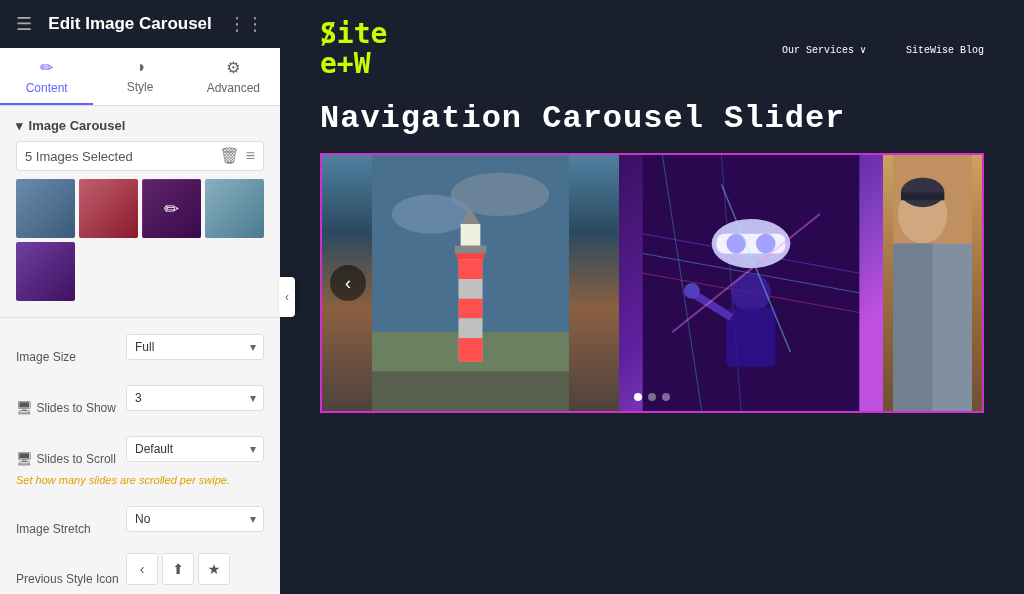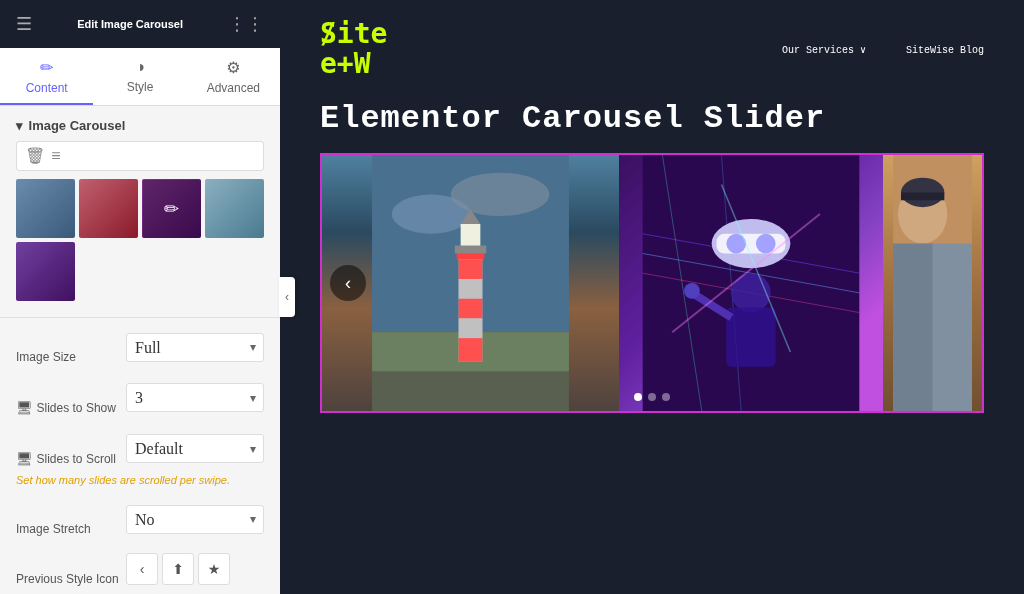--- a/index.html
+++ b/index.html
@@ -22,21 +22,21 @@
       color: #fff;
       display: flex;
       align-items: center;
       justify-content: space-between;
       padding: 0 16px;
       height: 48px;
       flex-shrink: 0;
     }
 
     .panel-header-title {
-      font-size: 11px;
+      font-size: 17px;
       font-weight: 600;
     }
 
     .hamburger-icon, .grid-icon {
       cursor: pointer;
       font-size: 18px;
       color: #aaa;
     }
 
     .tab-bar {
@@ -163,25 +163,24 @@
       flex: 1;
       position: relative;
     }
 
     .select-wrapper select {
       width: 100%;
       appearance: none;
       border: 1px solid #ddd;
       background: #fff;
       padding: 5px 24px 5px 8px;
-      font-size: 16px;
+      font-size: 12px;
       color: #333;
       border-radius: 3px;
       cursor: pointer;
-      font-family: Liberation Serif, serif;
     }
 
     .select-wrapper::after {
       content: "▾";
       position: absolute;
       right: 8px;
       top: 50%;
       transform: translateY(-50%);
       pointer-events: none;
       color: #666;
@@ -406,20 +405,21 @@
       <span>Advanced</span>
     </div>
   </div>
 
   <div class="section-header">
     <span>▾</span>
     <span>Image Carousel</span>
   </div>
 
   <div class="images-selected-row">
+    <span class="count-label">5 Images Selected</span>
     <span class="icon-btn">🗑</span>
     <span class="icon-btn">≡</span>
   </div>
 
   <div class="image-grid">
     <div class="image-thumb thumb-1"></div>
     <div class="image-thumb thumb-2"></div>
     <div class="image-thumb thumb-3 edit-overlay"></div>
     <div class="image-thumb thumb-4"></div>
     <div class="image-thumb thumb-5"></div>
@@ -511,21 +511,21 @@
       <span class="nav-link">
         <span>Our Services ∨</span>
       </span>
       <span class="nav-link">
         <span>SiteWise Blog</span>
       </span>
     </div>
   </div>
 
   <div class="main-content">
-    <h1 class="page-title">Elementor Carousel Slider</h1>
+    <h1 class="page-title">Navigation Carousel Slider</h1>
 
     <div class="carousel-container">
 
       <button class="carousel-prev">‹</button>
 
       <div class="carousel-slides">
 
         <div class="carousel-slide slide-1">
           <svg viewBox="0 0 200 260" width="100%" height="100%" xmlns="http://www.w3.org/2000/svg" style="position:absolute;bottom:0;left:0;right:0;">
 

